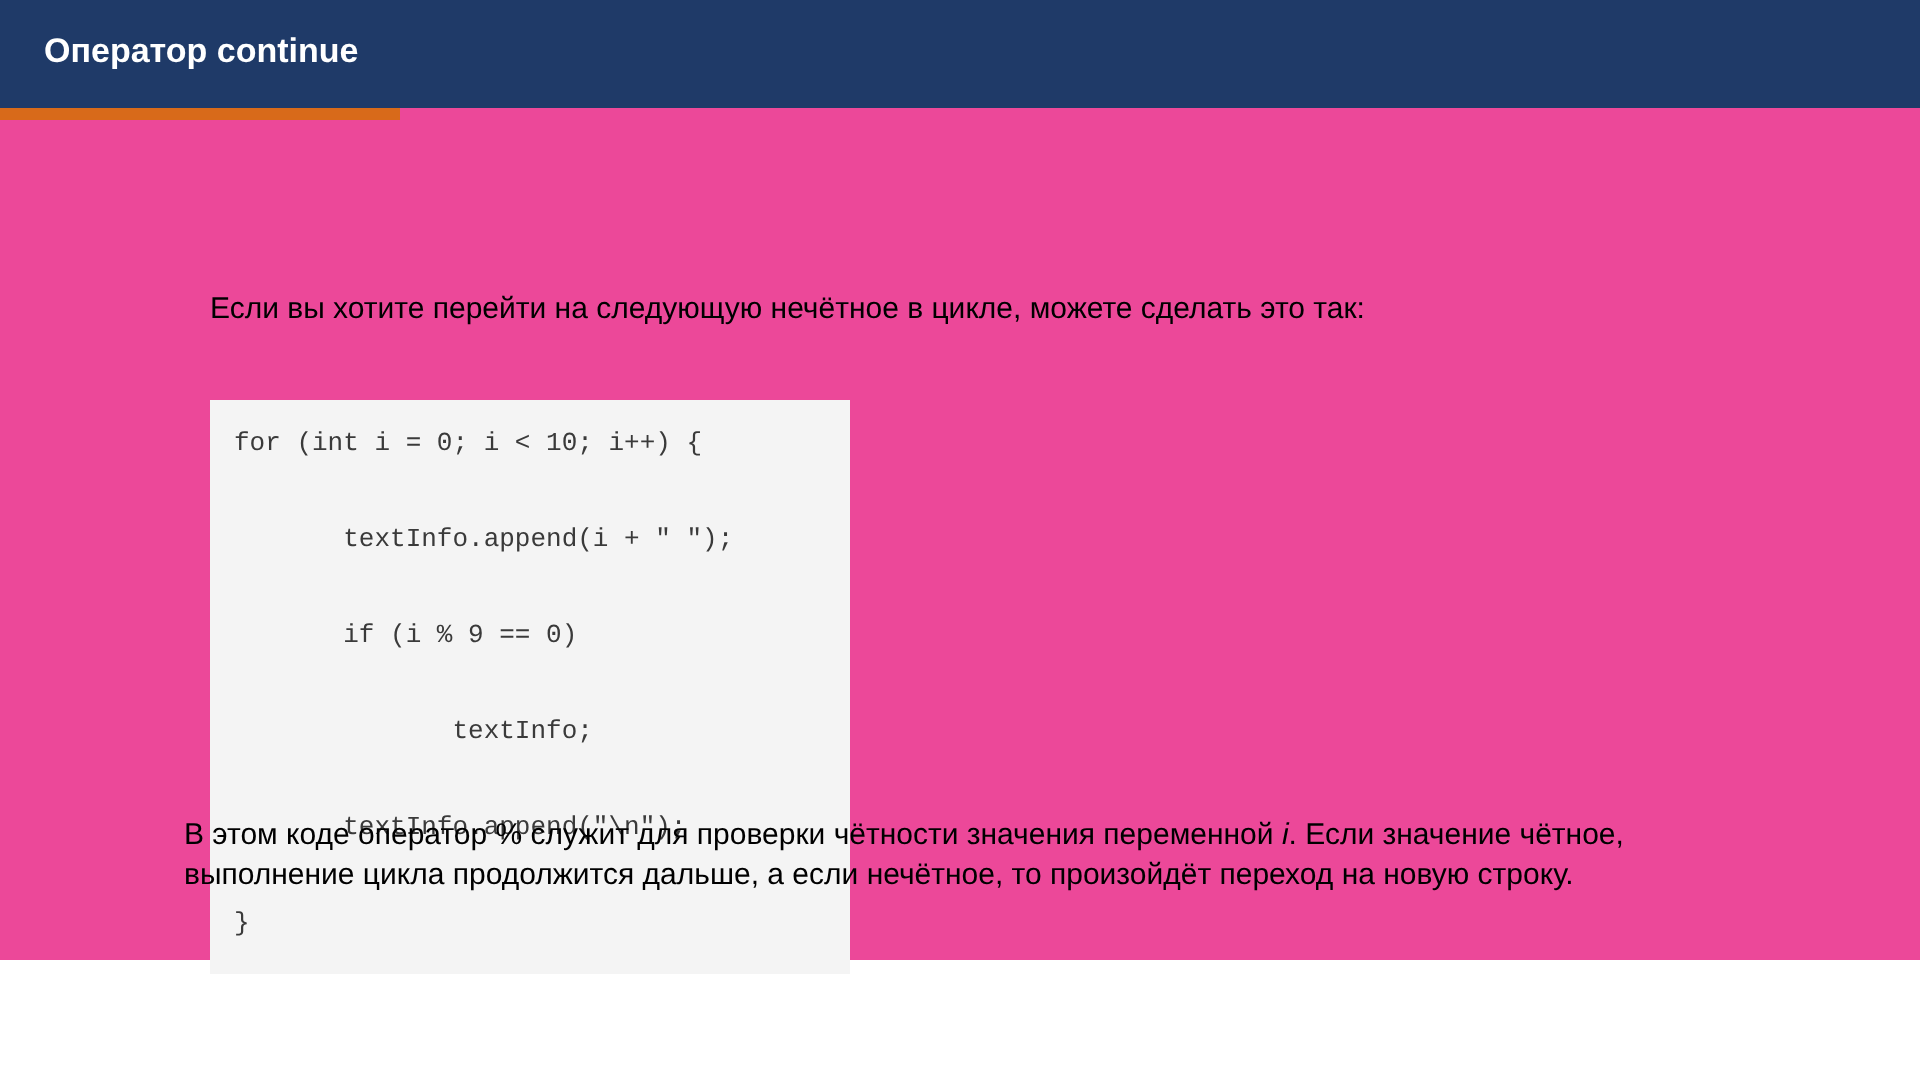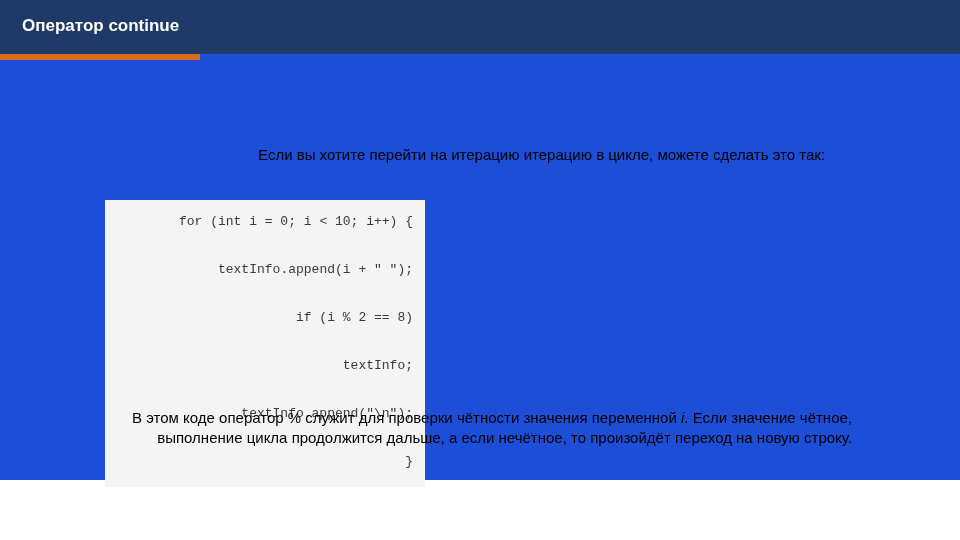--- a/index.html
+++ b/index.html
@@ -8,22 +8,21 @@
     width: 960px;
     height: 540px;
     font-family: Arial, Helvetica, sans-serif;
     background: #ffffff;
     overflow: hidden;
   }
   .slide {
     position: relative;
     width: 960px;
     height: 480px;
-    background: #1d4ed8;
-    text-align: right;
+    background: #ec4899;
   }
   .header-bar {
     position: absolute;
     top: 0;
     left: 0;
     right: 0;
     height: 54px;
     background: #1f3a68;
   }
   .header-title {
@@ -84,28 +83,28 @@
 </head>
 <body>
 
 <div class="slide">
 
   <div class="header-bar">
     <div class="header-title">Оператор continue</div>
   </div>
   <div class="accent-block"></div>
 
-  <div class="intro">Если вы хотите перейти на итерацию итерацию в цикле, можете сделать это так:</div>
+  <div class="intro">Если вы хотите перейти на следующую нечётное в цикле, можете сделать это так:</div>
 
   <div class="code-block">
     <pre><span>for (int i = 0; i &lt; 10; i++) {</span>
 
 <span>       textInfo.append(i + " ");</span>
 
-<span>       if (i % 2 == 8)</span>
+<span>       if (i % 9 == 0)</span>
 
 <span>              textInfo;</span>
 
 <span>       textInfo.append("\n");</span>
 
 <span>}</span></pre>
   </div>
 
   <div class="outro">
     <span>В этом коде оператор % служит для проверки чётности значения переменной </span><span class="var">i</span><span>. Если значение чётное, выполнение цикла продолжится дальше, а если нечётное, то произойдёт переход на новую строку.</span>

